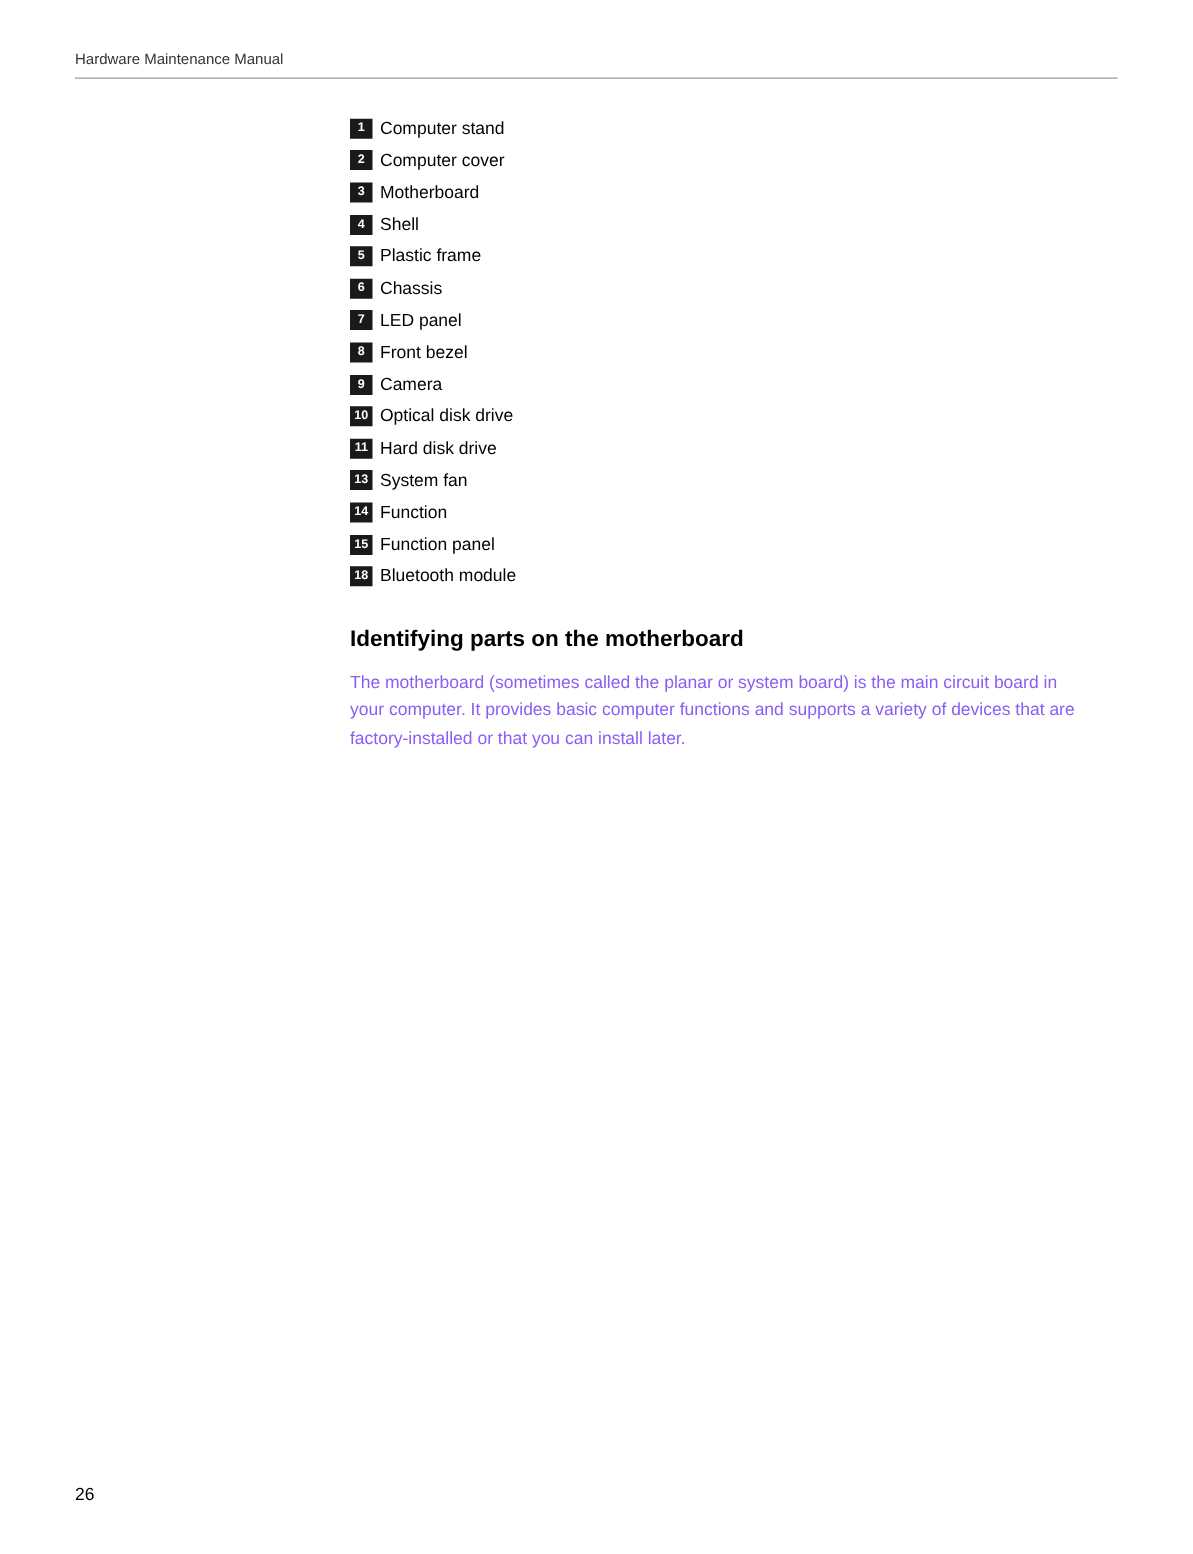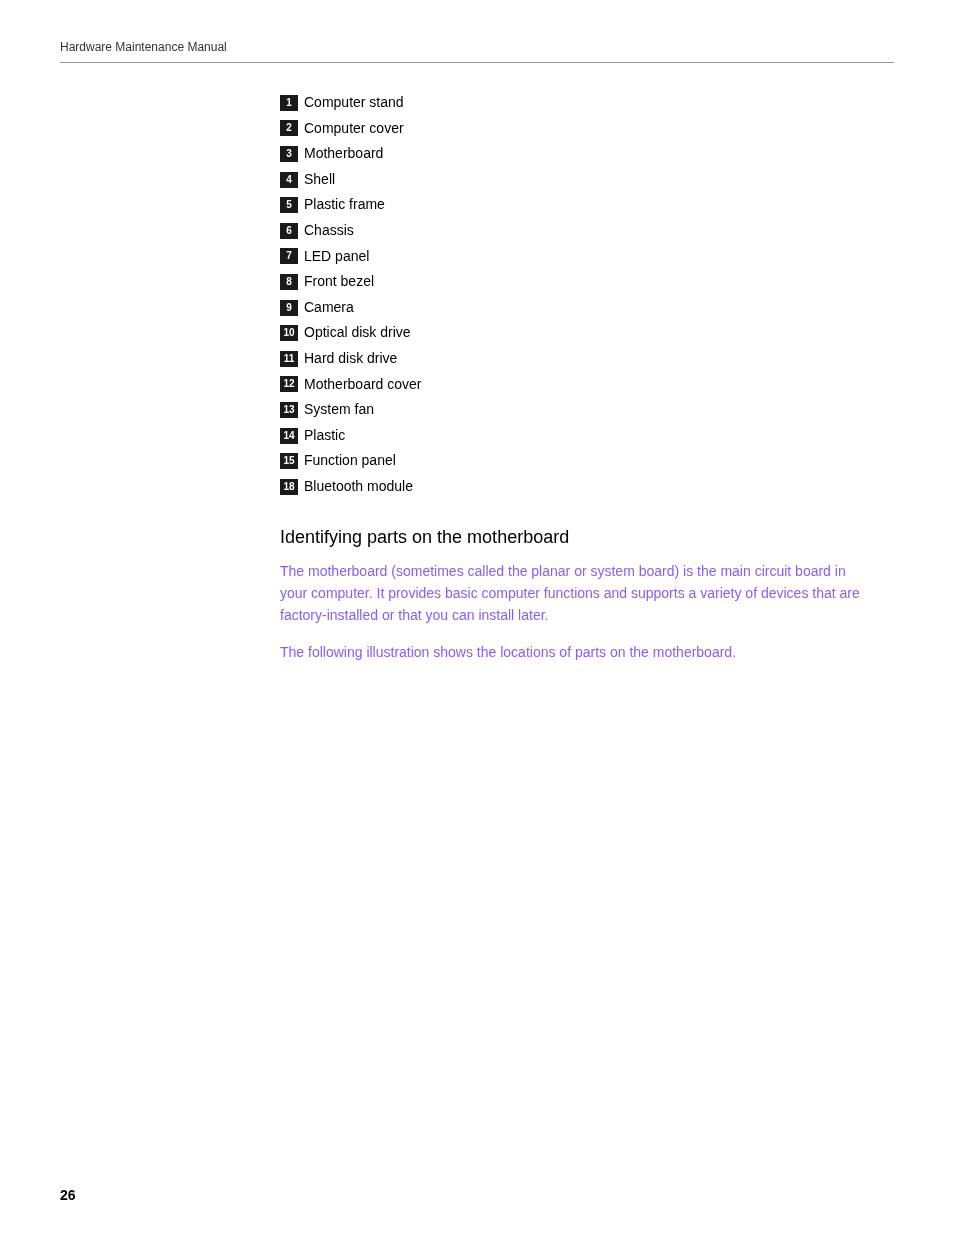--- a/index.html
+++ b/index.html
@@ -64,39 +64,39 @@
       min-width: 18px;
       height: 16px;
       padding: 0 3px;
       margin-right: 6px;
       flex-shrink: 0;
       font-family: Arial, Helvetica, sans-serif;
     }
 
     .section-heading {
       font-size: 18px;
-      font-weight: normal;
+      font-weight: bold;
       margin-bottom: 12px;
       color: #000000;
     }
 
     .section-body {
       font-size: 14px;
       line-height: 1.6;
       color: #8b5cf6;
       margin-bottom: 14px;
       max-width: 580px;
     }
 
     .page-number {
       position: absolute;
       bottom: 40px;
       left: 60px;
       font-size: 14px;
-      font-weight: bold;
+      font-weight: normal;
       color: #000000;
     }
   </style>
 </head>
 <body>
 
 <div class="page">
 
   <div class="header-text">Hardware Maintenance Manual</div>
   <hr class="header-divider">
@@ -143,44 +143,39 @@
         </li>
         <li>
           <span class="num-badge">10</span>
           <span>Optical disk drive</span>
         </li>
         <li>
           <span class="num-badge">11</span>
           <span>Hard disk drive</span>
         </li>
         <li>
-          <span class="num-badge">12</span>
-          <span>Motherboard cover</span>
-        </li>
-        <li>
           <span class="num-badge">13</span>
           <span>System fan</span>
         </li>
         <li>
           <span class="num-badge">14</span>
-          <span>Plastic</span>
+          <span>Function</span>
         </li>
         <li>
           <span class="num-badge">15</span>
           <span>Function panel</span>
         </li>
         <li>
           <span class="num-badge">18</span>
           <span>Bluetooth module</span>
         </li>
       </ul>
 
     <div>
       <h2 class="section-heading">Identifying parts on the motherboard</h2>
       <p class="section-body">The motherboard (sometimes called the planar or system board) is the main circuit board in your computer. It provides basic computer functions and supports a variety of devices that are factory-installed or that you can install later.</p>
-      <p class="section-body">The following illustration shows the locations of parts on the motherboard.</p>
     </div>
 
   </div>
 
   <div class="page-number">26</div>
 
 </div>
 
 </body></html>

